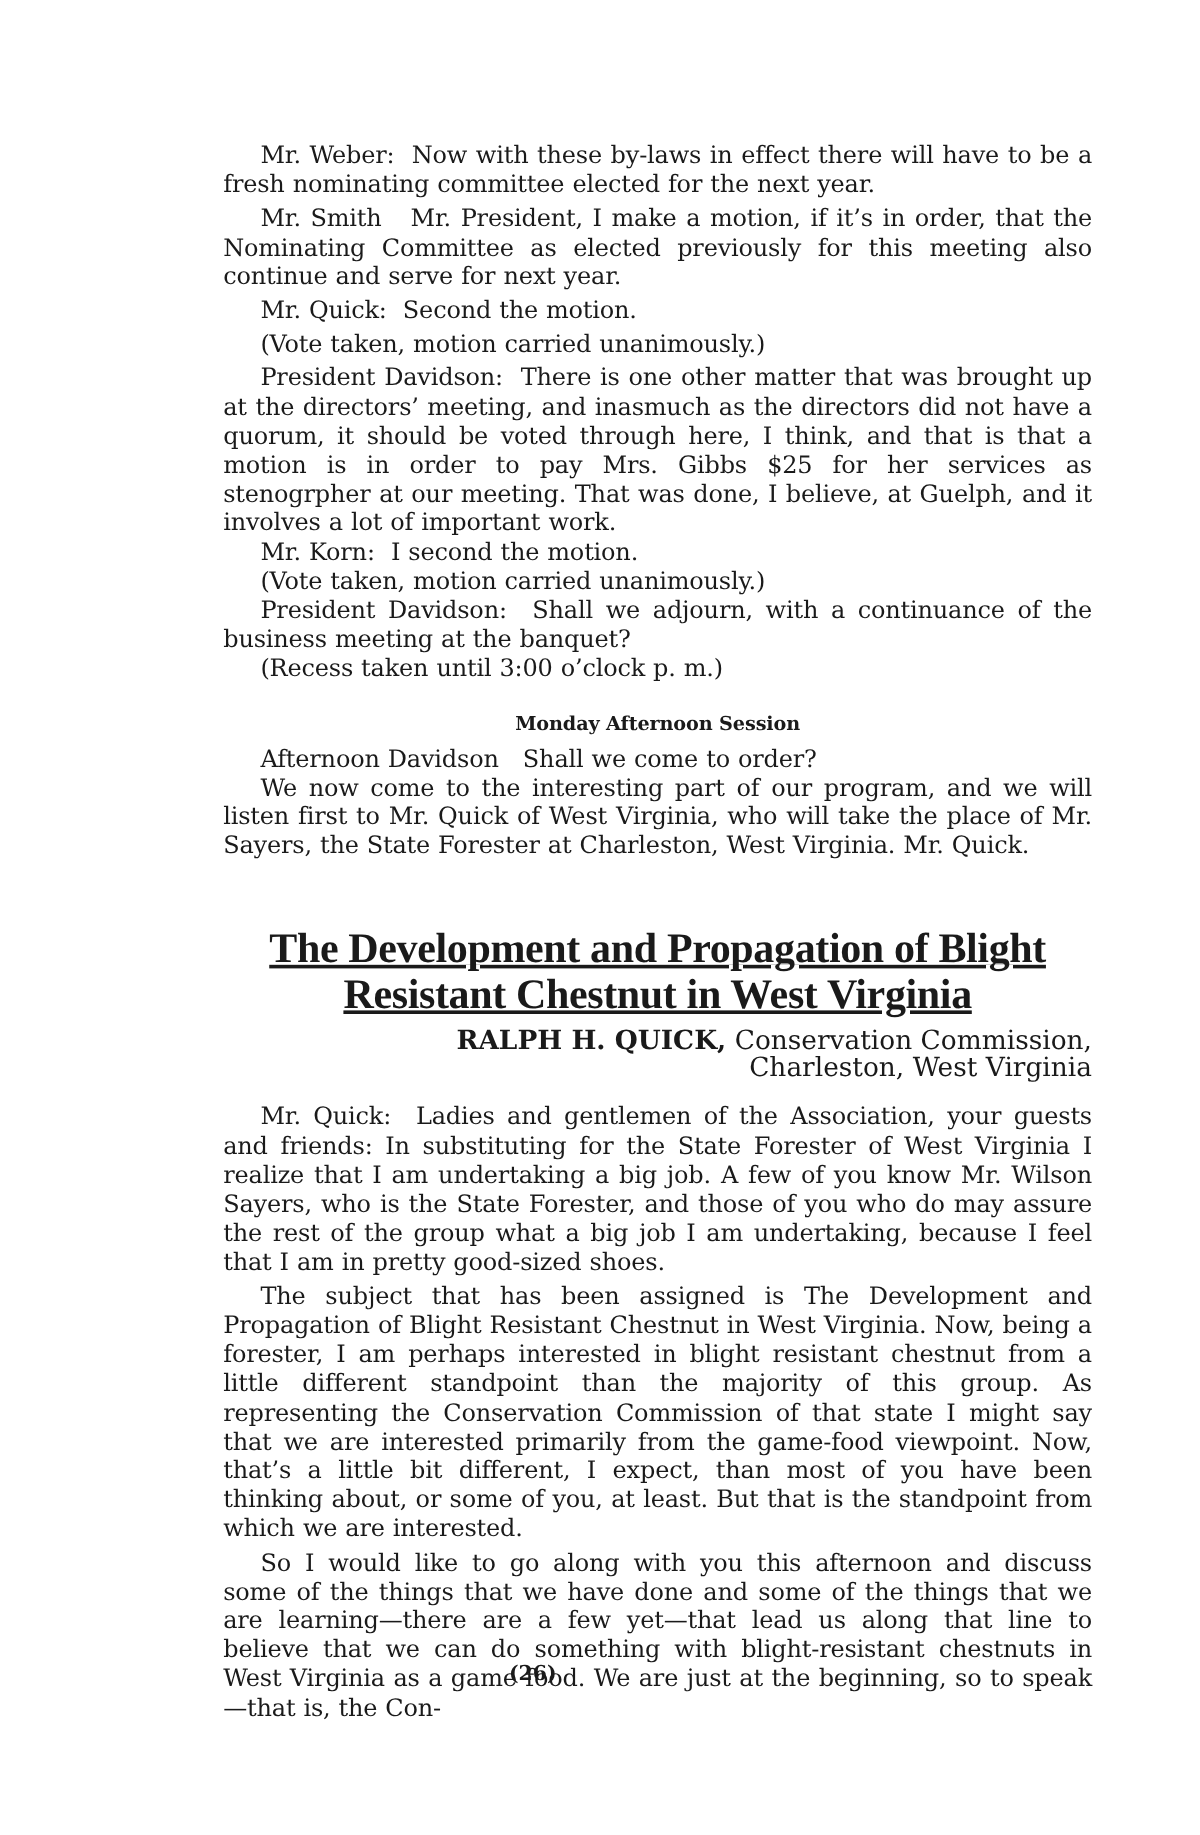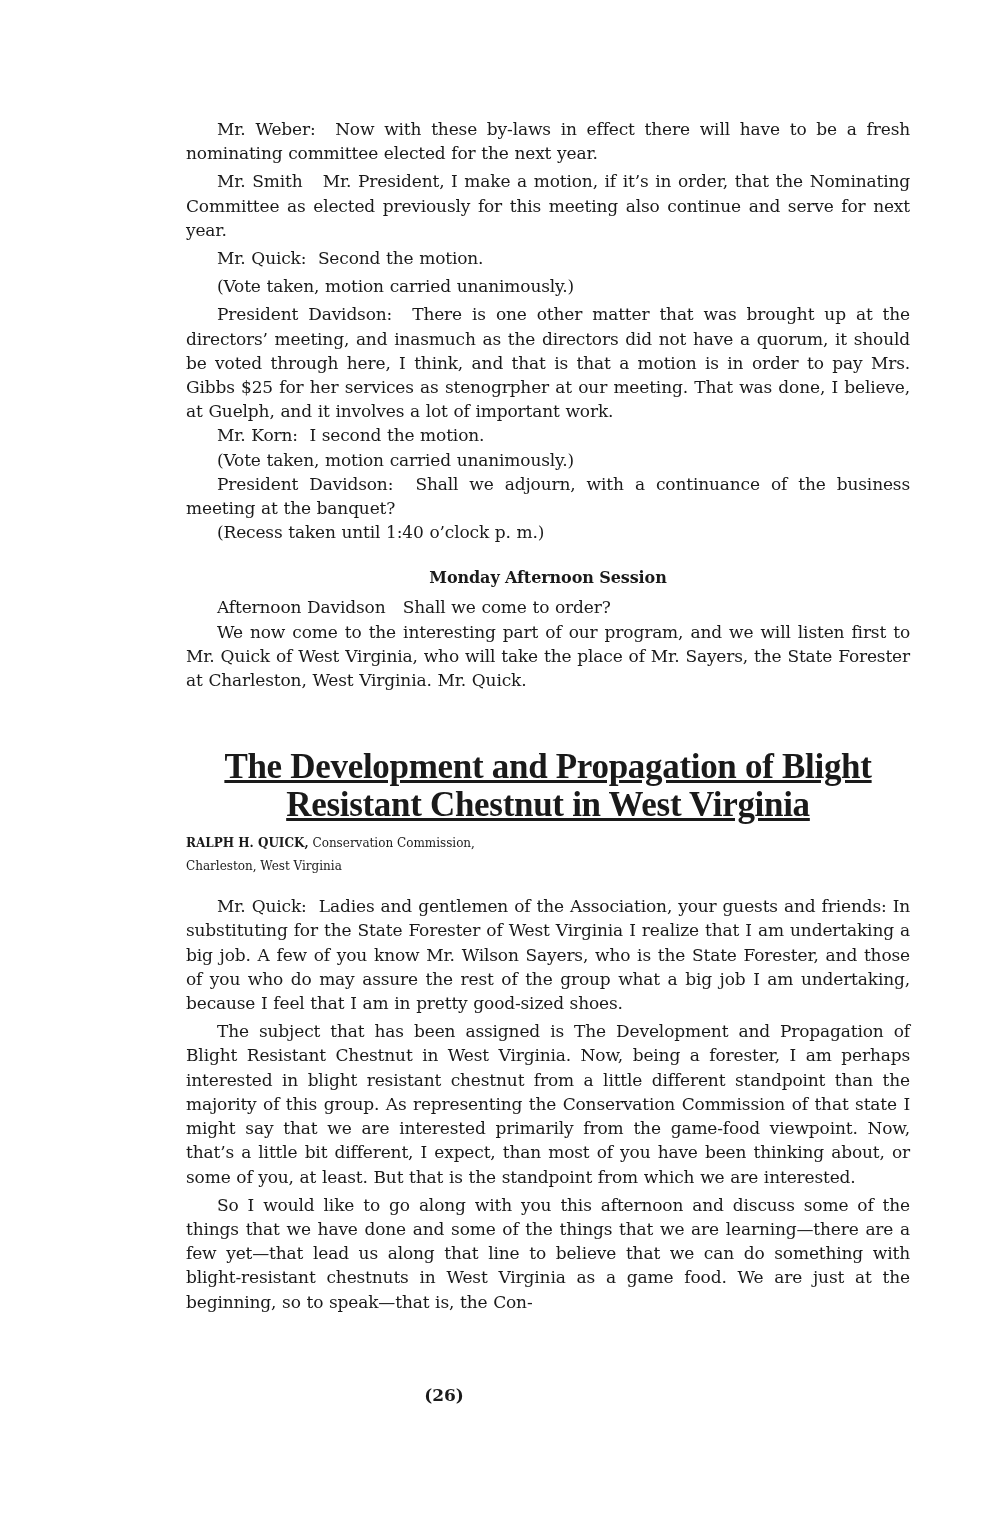--- a/index.html
+++ b/index.html
@@ -11,21 +11,21 @@
     color: #1a1a1a;
     font-family: "DejaVu Serif", "Liberation Serif", serif;
   }
   .page {
     position: absolute;
     left: 186px;
     top: 117px;
     width: 724px;
   }
   .para {
-    font-size: 17px;
+    font-size: 20px;
     line-height: 24.2px;
     text-align: justify;
     text-indent: 31px;
     margin: 0 0 4px 0;
     letter-spacing: -0.15px;
     word-spacing: 0.5px;
   }
   .para.tight { margin-bottom: 0; }
   .speaker { }
   .session-heading {
@@ -39,22 +39,22 @@
     font-family: "Liberation Serif", "DejaVu Serif", serif;
     font-size: 35px;
     font-weight: bold;
     text-align: center;
     line-height: 38px;
     margin: 56px 0 8px 0;
     letter-spacing: -0.3px;
     text-decoration: underline;
   }
   .byline {
-    font-size: 12px;
-    text-align: left;
+    font-size: 22px;
+    text-align: right;
     line-height: 23px;
     margin: 0 0 16px 0;
   }
   .byline .name { font-weight: bold; }
   .page-number {
     position: absolute;
     top: 1385px;
     left: 0;
     width: 888px;
     text-align: center;
@@ -85,21 +85,21 @@
   <p class="para tight">
     <span class="speaker">Mr. Korn:</span>&nbsp;&nbsp;<span>I second the motion.</span>
   </p>
   <p class="para tight">
     <span>(Vote taken, motion carried unanimously.)</span>
   </p>
   <p class="para tight">
     <span class="speaker">President Davidson:</span>&nbsp;&nbsp;<span>Shall we adjourn, with a continuance of the business meeting at the banquet?</span>
   </p>
   <p class="para tight">
-    <span>(Recess taken until 1:40 o’clock p. m.)</span>
+    <span>(Recess taken until 3:00 o’clock p. m.)</span>
   </p>
 
   <div class="session-heading">Monday Afternoon Session</div>
 
   <p class="para tight">
     <span class="speaker">Afternoon Davidson</span>&nbsp;&nbsp;&nbsp;<span>Shall we come to order?</span>
   </p>
   <p class="para tight">
     <span>We now come to the interesting part of our program, and we will listen first to Mr. Quick of West Virginia, who will take the place of Mr. Sayers, the State Forester at Charleston, West Virginia. Mr. Quick.</span>
   </p>

